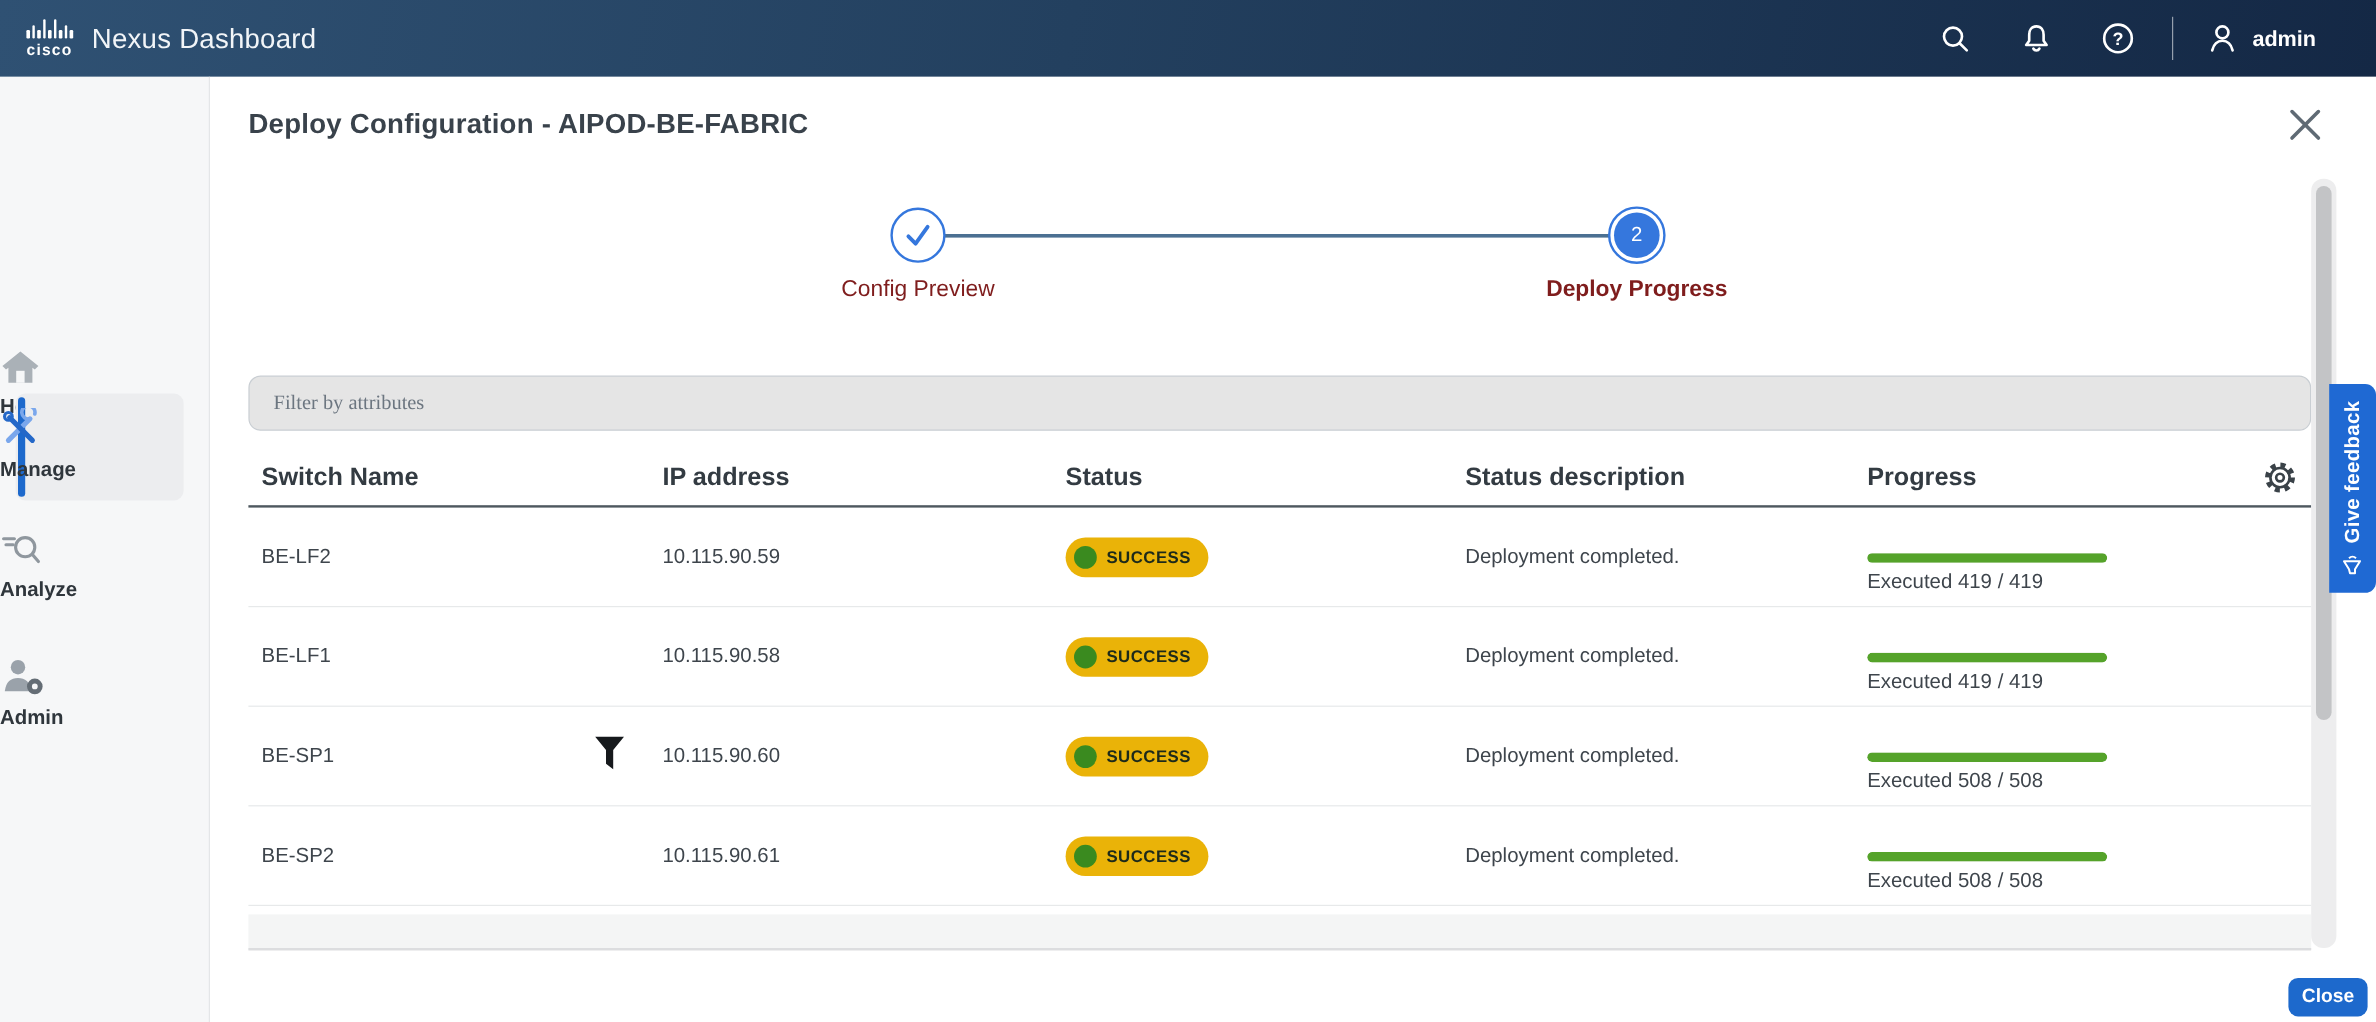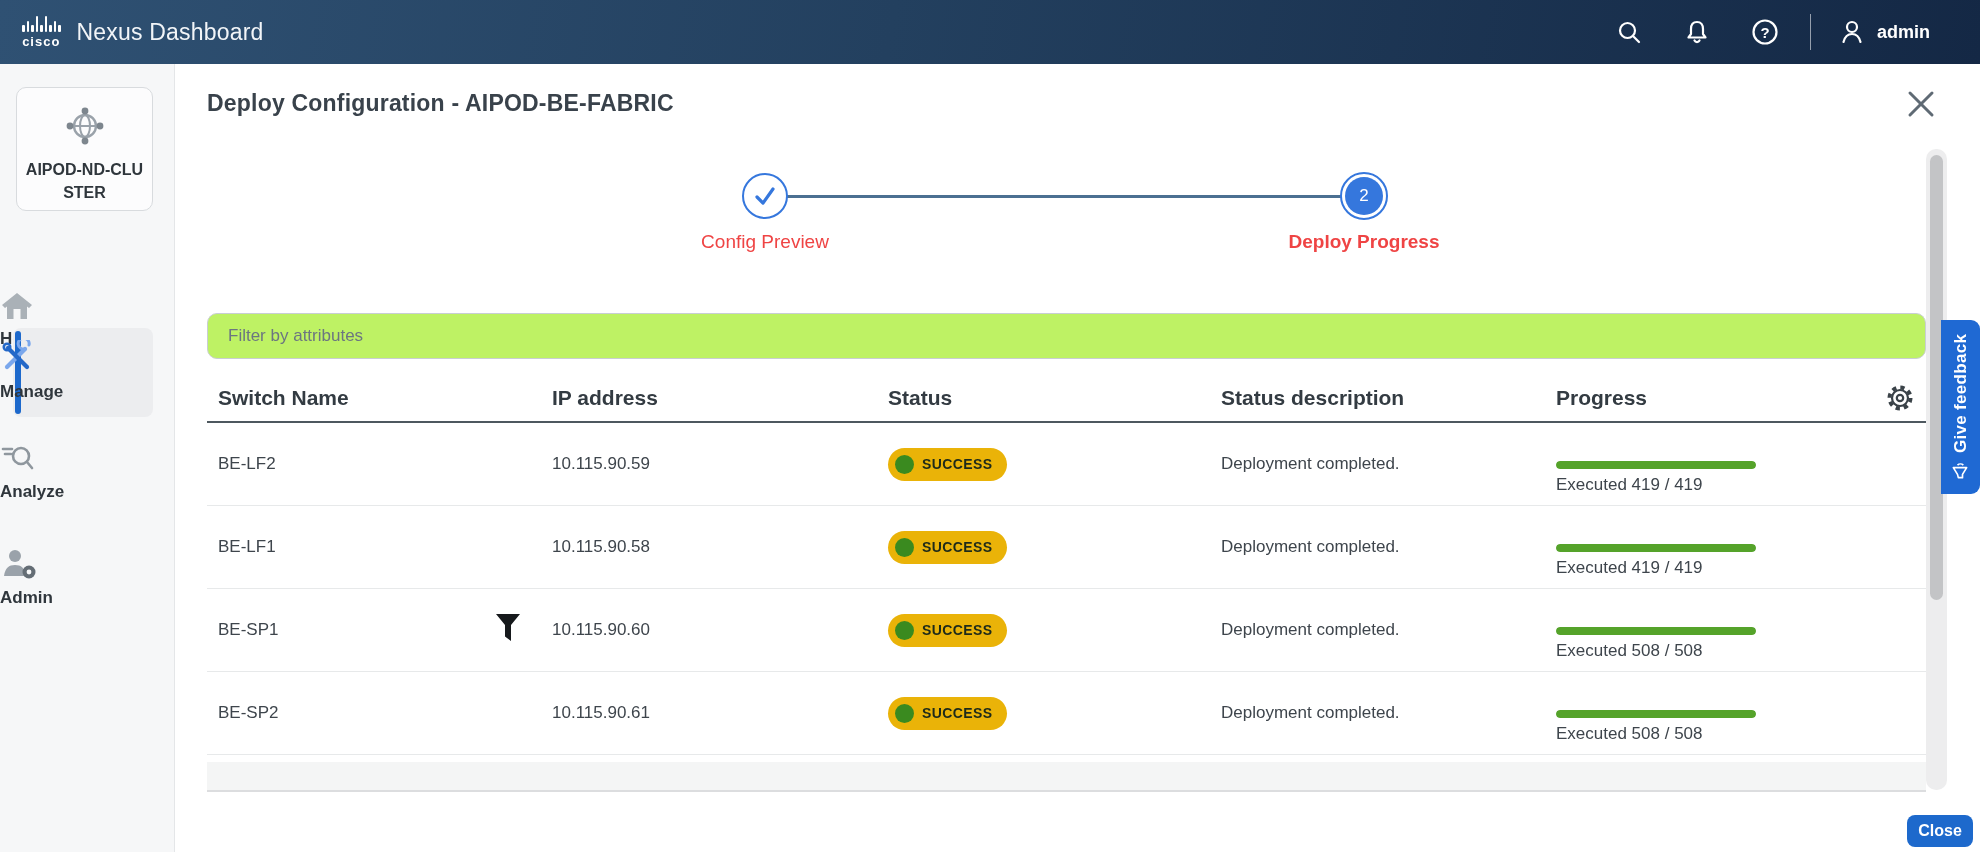--- a/index.html
+++ b/index.html
@@ -38,27 +38,27 @@
   .dlg-close { position:absolute; left:1728px; top:22px; width:36px; height:36px; cursor:pointer; display:flex; align-items:center; justify-content:center; }
 
   
   .step-line { position:absolute; left:590px; top:131px; width:599px; height:2.5px; background:#4b7092; }
   .step-circle1 { position:absolute; left:567px; top:109px; width:46px; height:46px; border-radius:50%;
     background:#fff; border:2px solid #3577dd; display:flex; align-items:center; justify-content:center; }
   .step-circle2 { position:absolute; left:1165px; top:108px; width:48px; height:48px; border-radius:50%;
     border:2px solid #3577dd; background:#fff; display:flex; align-items:center; justify-content:center; }
   .step-circle2 .inner { width:38px; height:38px; border-radius:50%; background:#3577dd; color:#fff;
     display:flex; align-items:center; justify-content:center; font-size:17px; font-weight:400; }
-  .step-label { position:absolute; top:167px; transform:translateX(-50%); font-size:19px; color:#ef4444; }
+  .step-label { position:absolute; top:167px; transform:translateX(-50%); font-size:19px; color:#7f1d1d; }
   .step-label.l1 { left:590px; font-weight:400; }
   .step-label.l2 { left:1189px; font-weight:700; }
 
   
   .filter-input { position:absolute; left:32px; top:249px; width:1719px; height:46px; border:1px solid #c9ced3;
-    border-radius:10px; padding:0 20px; font-size:17px; color:#394249; font-family:Liberation Sans, sans-serif; background:#bef264; outline:none; }
+    border-radius:10px; padding:0 20px; font-size:17px; color:#394249; font-family:Liberation Serif, serif; background:#e5e5e5; outline:none; }
   .filter-input::placeholder { color:#6c7680; }
 
   
   .thead { position:absolute; left:32px; top:310px; width:1719px; height:49px; border-bottom:2px solid #4e585f;
     display:grid; grid-template-columns:334px 336px 333px 335px 1fr; align-items:center; padding-left:11px; }
   .thead .th { font-size:21px; font-weight:700; color:#333b42; }
   .gear-btn { position:absolute; left:1709px; top:318px; width:32px; height:32px; cursor:pointer; }
   .tbody { position:absolute; left:32px; top:359px; width:1719px; }
   .trow { display:grid; grid-template-columns:334px 336px 333px 335px 1fr; align-items:center; height:83px;
     border-bottom:1px solid #e7e9ea; padding-left:11px; }
@@ -138,32 +138,20 @@
         <svg width="30" height="30" viewBox="0 0 30 30" fill="none" stroke="#fff" stroke-width="2.2" stroke-linecap="round">
           <circle cx="15" cy="10" r="5"></circle>
             <path d="M6.5 25 c1.5-6 5-8 8.5-8 s7 2 8.5 8"></path>
         </svg>
         <span class="user-name">admin</span>
       </span>
     </div>
   </header>
 
   <aside class="sidebar">
-    <div class="cluster-card">
-      <svg width="48" height="48" viewBox="0 0 48 48" fill="none">
-        <circle cx="24" cy="24" r="11" stroke="#9aa2aa" stroke-width="2.4"></circle>
-        <ellipse cx="24" cy="24" rx="5" ry="11" stroke="#9aa2aa" stroke-width="2"></ellipse>
-        <line x1="13" y1="24" x2="35" y2="24" stroke="#9aa2aa" stroke-width="2"></line>
-        <circle cx="24" cy="9" r="3.4" fill="#7d868e"></circle>
-          <circle cx="24" cy="39" r="3.4" fill="#7d868e"></circle>
-        <circle cx="9" cy="24" r="3.4" fill="#7d868e"></circle>
-          <circle cx="39" cy="24" r="3.4" fill="#7d868e"></circle>
-      </svg>
-      <div class="cluster-label">AIPOD-ND-CLUSTER</div>
-    </div>
 
     <div class="nav-item" style="top:227px">
       <svg width="34" height="30" viewBox="0 0 34 30">
         <path d="M17 2 L32 14 l-3 3 -2-1.5 V28 H7 V15.5 L5 17 2 14 Z" fill="#aab1b7"></path>
         <rect x="13.5" y="18" width="7" height="10" fill="#f6f7f8"></rect>
       </svg>
       <span class="nav-label">Home</span>
     </div>
 
     <div class="nav-active-bg">

